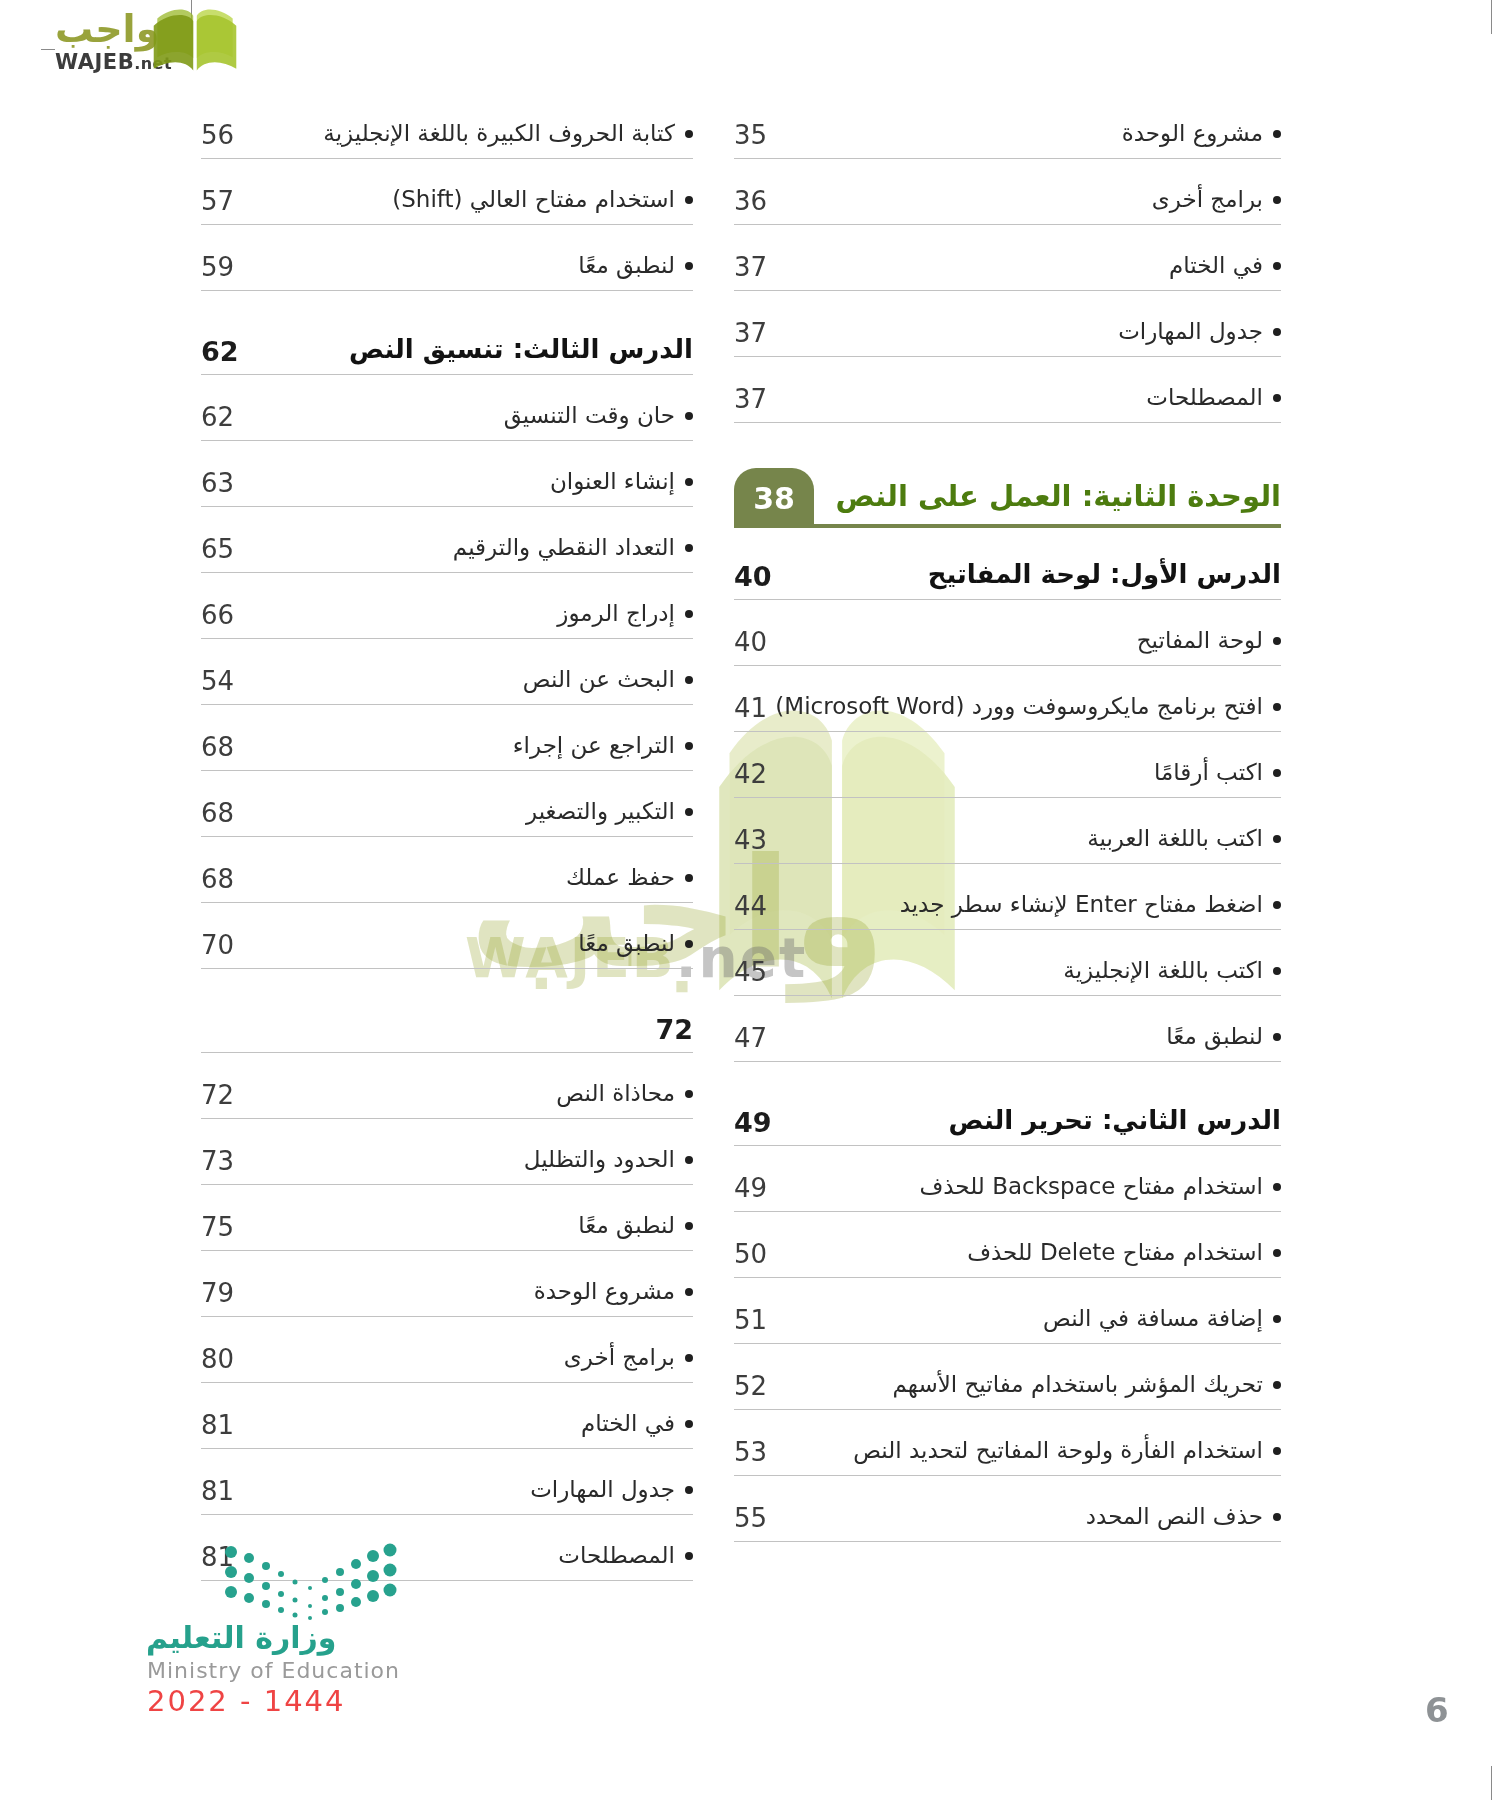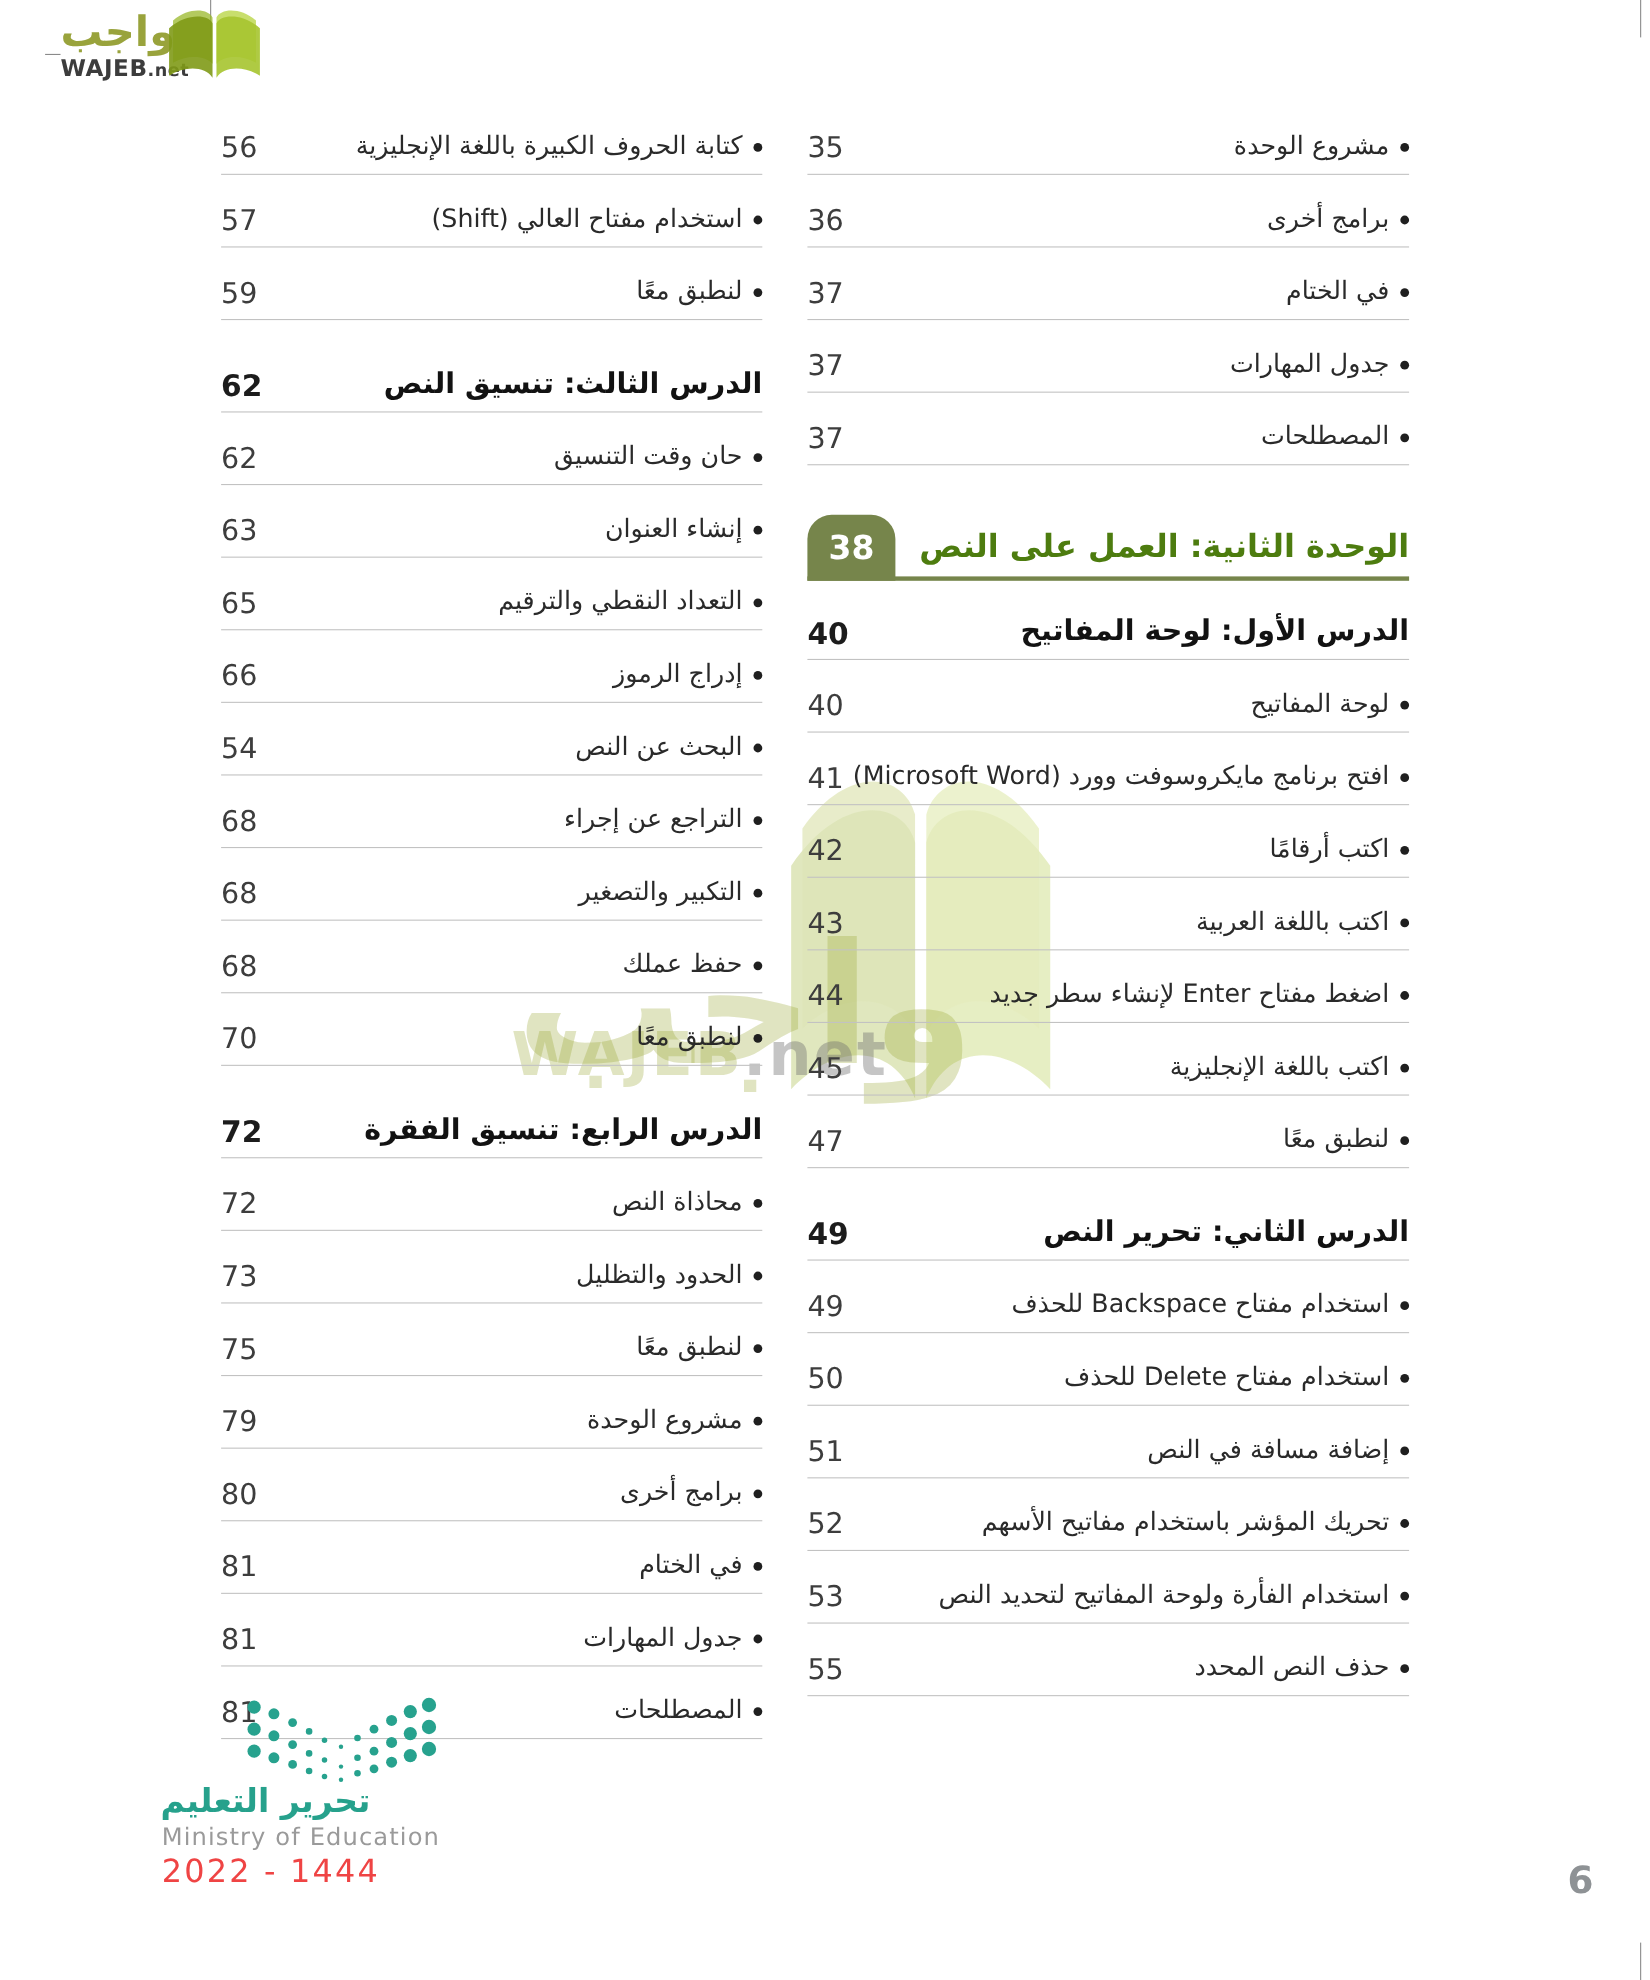--- a/index.html
+++ b/index.html
@@ -323,23 +323,20 @@
         <span class="num">68</span>
       </div>
       <div class="row item">
         <div class="lbl-wrap">
           <span class="bullet"></span>
           <span class="lbl">لنطبق معًا</span>
         </div>
         <span class="num">70</span>
       </div>
       <div class="row lesson">
-        <div class="lbl-wrap">
-          <span class="lbl">الدرس الرابع: تنسيق الفقرة</span>
-        </div>
         <span class="num">72</span>
       </div>
       <div class="row item">
         <div class="lbl-wrap">
           <span class="bullet"></span>
           <span class="lbl">محاذاة النص</span>
         </div>
         <span class="num">72</span>
       </div>
       <div class="row item">
@@ -425,18 +422,18 @@
           <circle cx="133" cy="60" r="5"></circle>
         <circle cx="150" cy="14" r="6"></circle>
           <circle cx="150" cy="34" r="6"></circle>
           <circle cx="150" cy="54" r="6"></circle>
         <circle cx="167" cy="8" r="6.5"></circle>
           <circle cx="167" cy="28" r="6.5"></circle>
           <circle cx="167" cy="48" r="6.5"></circle>
       </g>
     </svg>
   </div>
-  <div class="ministry-ar">تحرير التعليم</div>
+  <div class="ministry-ar">وزارة التعليم</div>
   <div class="ministry-en">Ministry of Education</div>
   <div class="edition">2022 - 1444</div>
 
   <div class="page-num">6</div>
 </div>
 
 </body></html>

